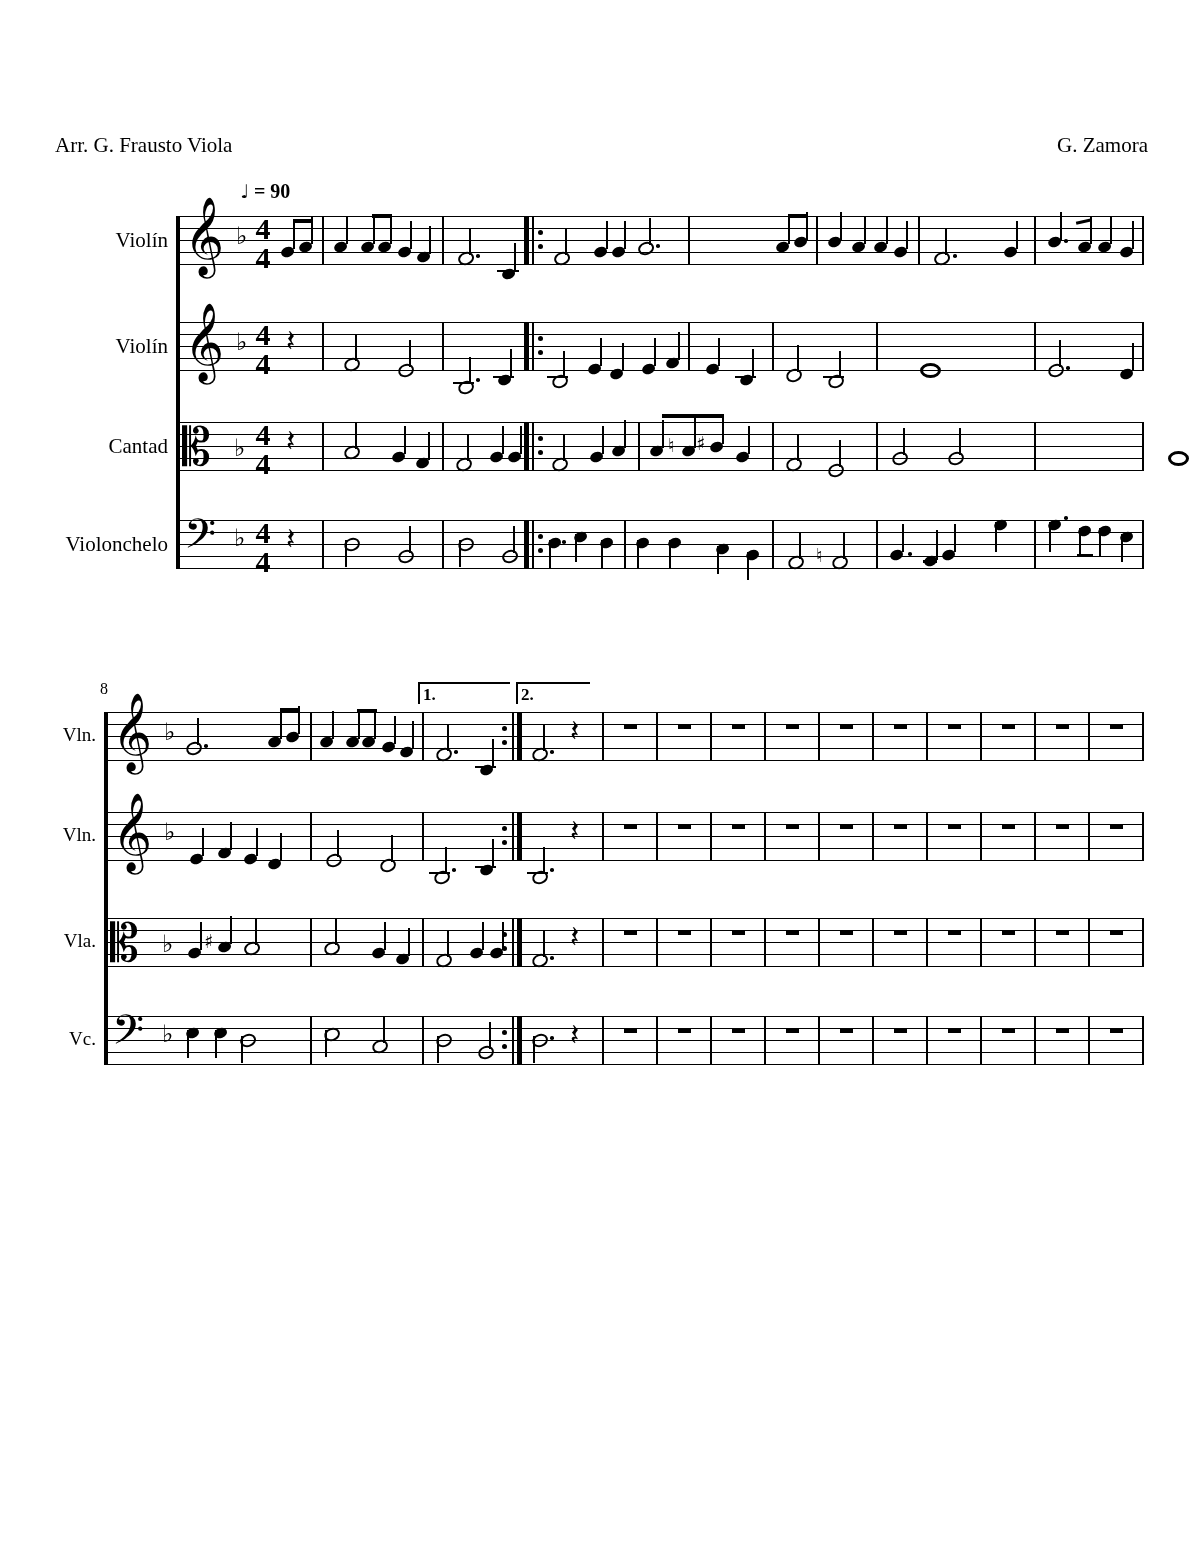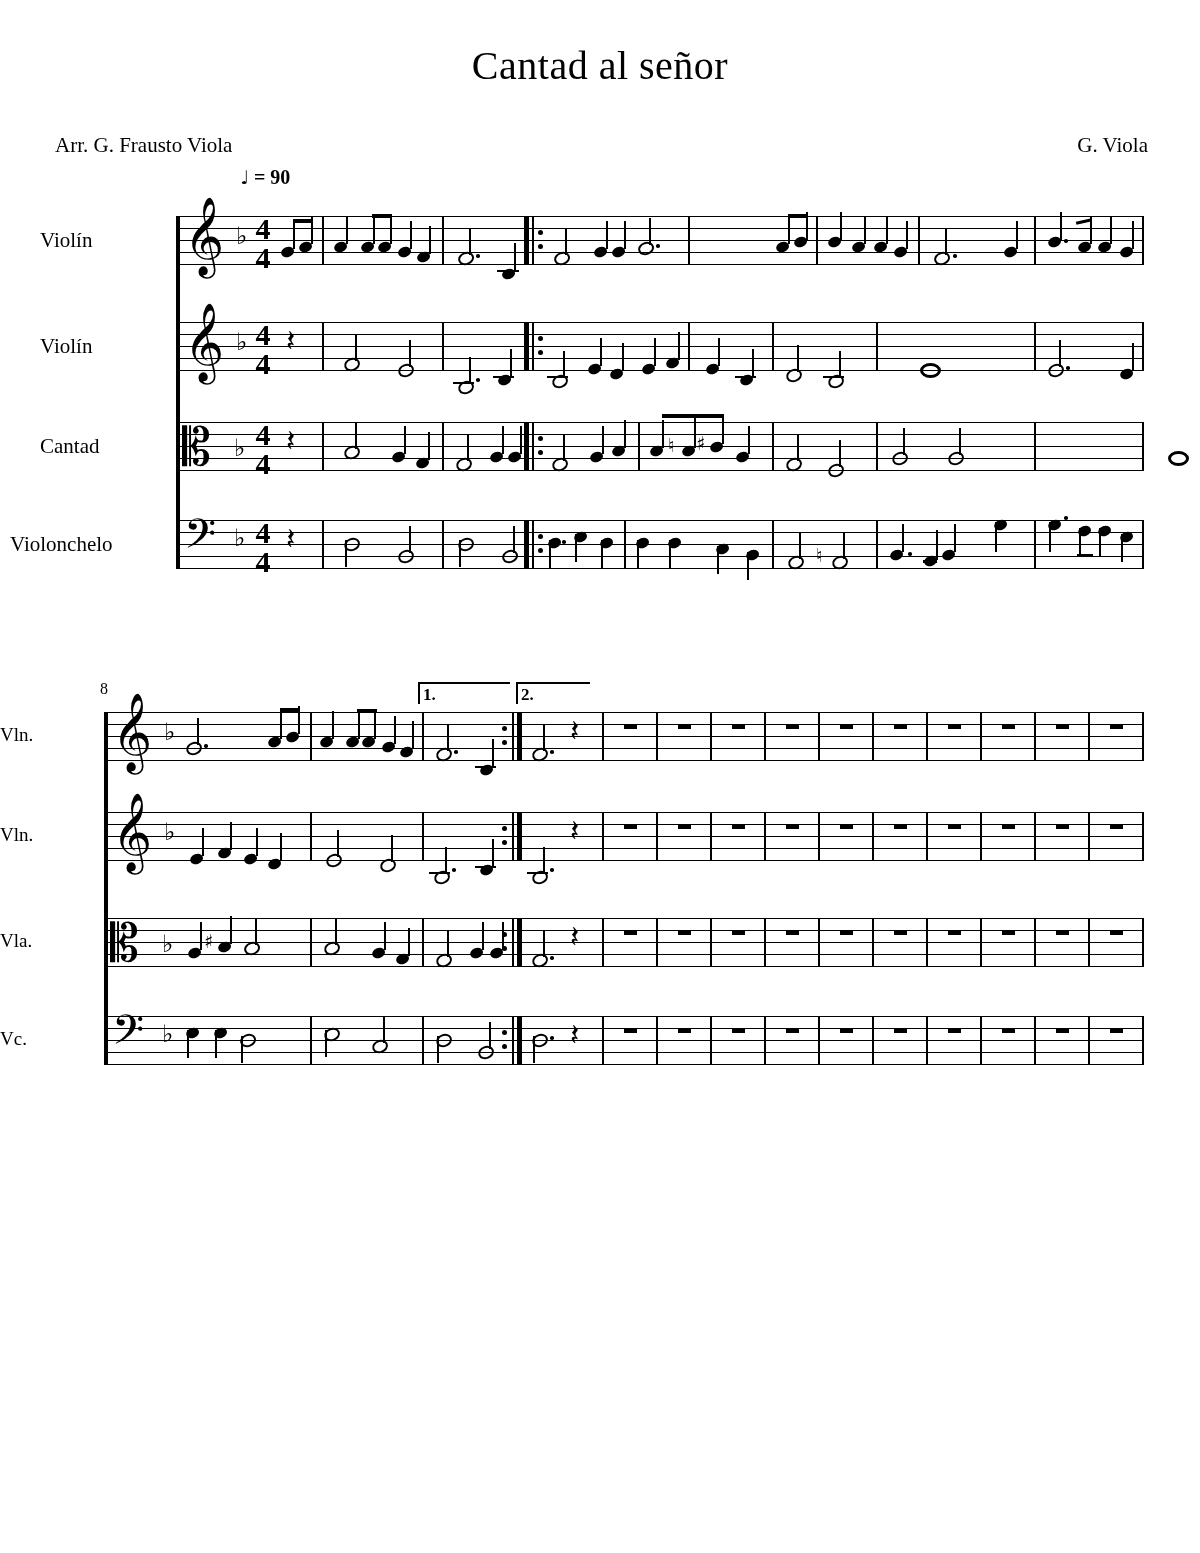--- a/index.html
+++ b/index.html
@@ -54,20 +54,21 @@
     left: 0;
   }
   .staff .line {
     position: absolute;
     left: 0;
     height: 1.4px;
     background: #000;
   }
   .instr-label {
     position: absolute;
+    text-align: right;
     font-size: 21px;
     white-space: nowrap;
   }
   .instr-label.small { font-size: 19px; }
 
   
   .bar {
     position: absolute;
     width: 1.6px;
     background: #000;
@@ -217,27 +218,26 @@
     font-size: 17px;
     font-weight: bold;
     font-family: "Liberation Serif", serif;
   }
 </style>
 </head>
 <body>
 
 <div class="page">
 
-  <div class="title">Cantad al señor</div>
   <div class="arranger">Arr. G. Frausto Viola</div>
-  <div class="composer">G. Viola</div>
+  <div class="composer">G. Zamora</div>
 
   <div class="system" style="left:0; top:0; width:1200px; height:620px;">
 
-    <div class="tempo" style="left:240px; top:166px;">
+    <div class="tempo" style="left:240px; top:180px;">
       <span class="glyph" style="position:relative; font-size:19px;">♩</span>
       <span>= 90</span>
     </div>
 
     <div class="bracket-line" style="left:176px; top:216px; height:352px;"></div>
 
     <div class="instr-label" style="left:40px; top:228px; width:128px;">Violín</div>
     <div class="staff" style="left:176px; top:216px; width:968px; height:48px;">
       <div class="line" style="top:0px;  width:968px;"></div>
       <div class="line" style="top:12px; width:968px;"></div>

